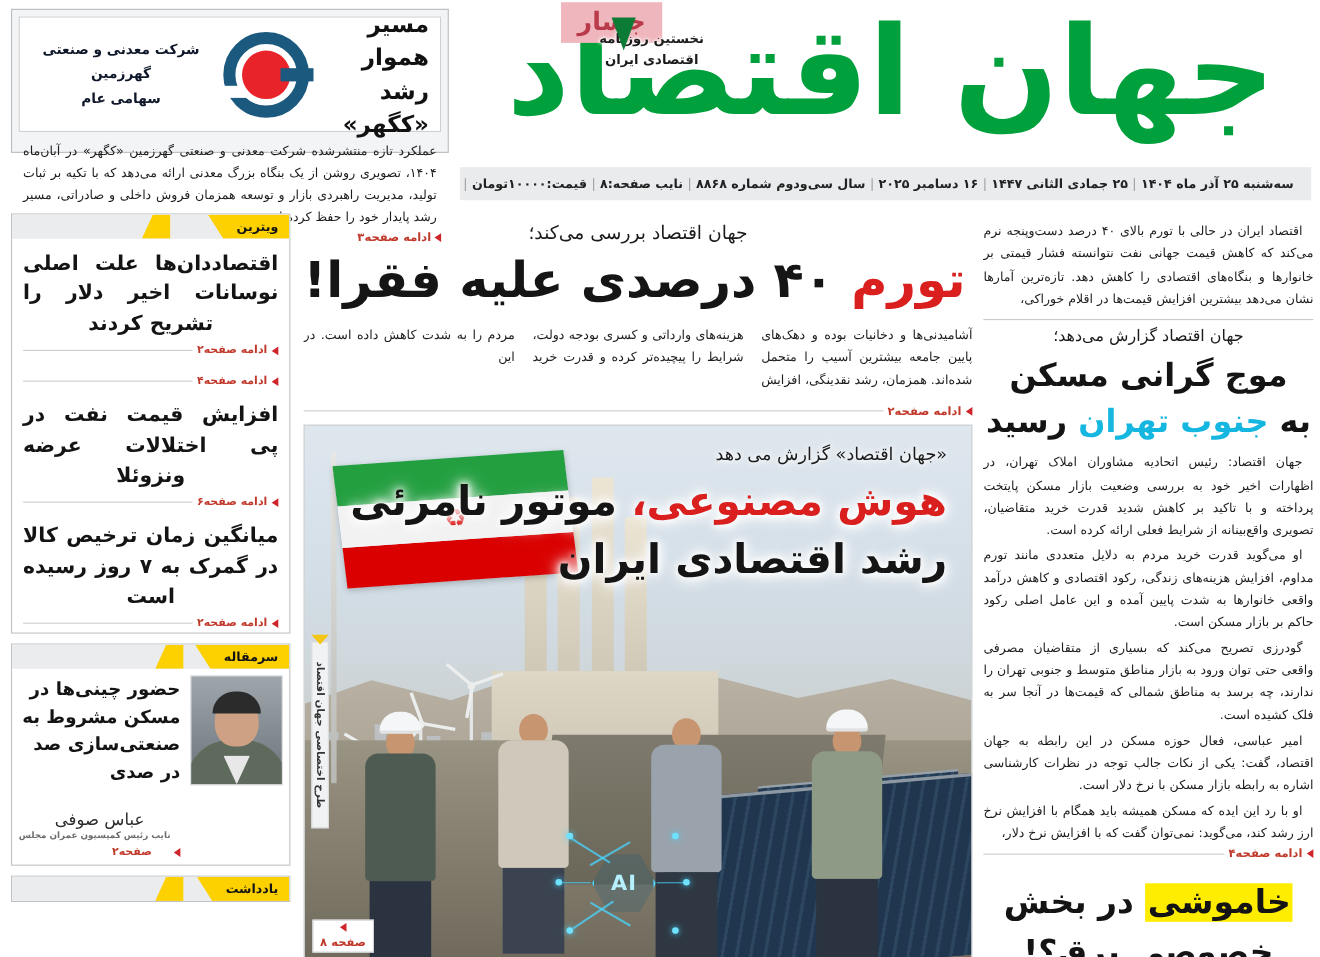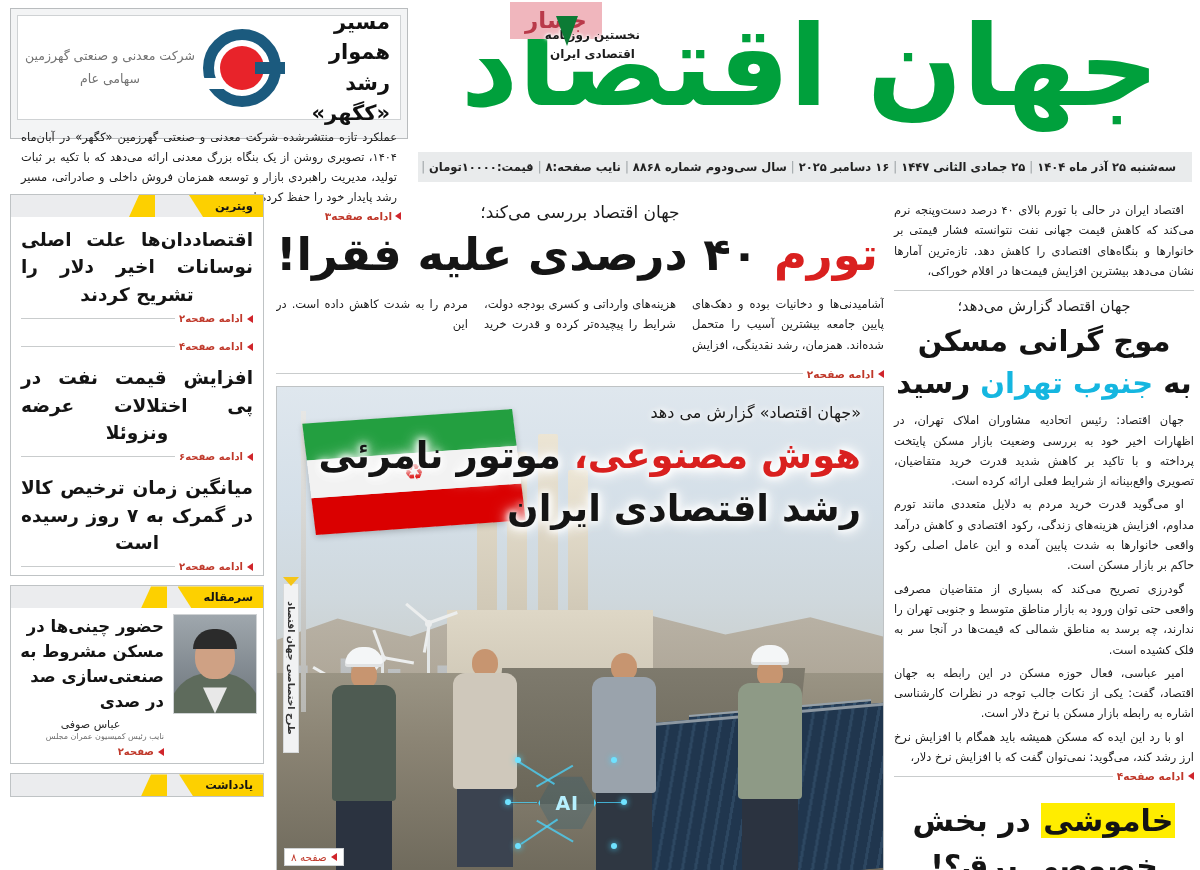--- a/index.html
+++ b/index.html
@@ -112,21 +112,21 @@
     font-size: 21px; font-weight: bold; color: #111;
     line-height: 1.45; text-align: right;
     padding-right: 10px;
   }
   .ad-logo-wrap {
     flex: 0 0 92px;
     display: flex; align-items: center; justify-content: center;
   }
   .ad-company {
     flex: 1; text-align: center;
-    font-size: 12.5px; font-weight: normal; color: #737373;
+    font-size: 12.5px; font-weight: bold; color: #0f172a;
     line-height: 1.8; padding-left: 6px;
   }
   .kgohar-logo { width: 78px; height: 78px; position: relative; }
   .kg-ring {
     position: absolute; inset: 0;
     border: 11px solid #1b5a7e; border-radius: 50%;
   }
   .kg-dot {
     position: absolute; top: 17px; left: 17px;
     width: 44px; height: 44px; border-radius: 50%;
@@ -339,22 +339,22 @@
     letter-spacing: -.5px;
     text-shadow: 0 0 6px #fff, 0 0 10px #fff, 0 1px 14px #fff, 0 0 18px #fff;
   }
   .photo-head .l1 { color: #151515; }
   .photo-head .l1 .red { color: #d9201f; }
   .photo-head .l2 { color: #151515; }
   .photo-badge {
     position: absolute; bottom: 7px; left: 7px;
     background: #fff; border: 1px solid #cfd2d4;
     padding: 2px 6px; z-index: 22;
-    font-size: 10.5px; font-weight: normal; color: #c0392b;
-    display: flex; align-items: center; gap: 4px;
+    font-size: 10.5px; font-weight: bold; color: #c0392b;
+    display: flex; align-items: center; gap: 4px; flex-direction: column;
   }
   .vert-label {
     position: absolute; top: 196px; left: 6px;
     width: 16px; height: 170px;
     background: #f1f2f3; border: 1px solid #d6d9da;
     z-index: 9;
   }
   .vert-label span {
     position: absolute; top: 50%; left: 50%;
     transform: translate(-50%,-50%) rotate(90deg);
@@ -428,28 +428,28 @@
     font-size: 10px; font-weight: bold; color: #c0392b;
   }
   .op-row { display: flex; flex-direction: row; padding: 0; }
   .op-text { flex: 1; padding: 0 9px 6px 6px; }
   .op-title {
     font-size: 16.5px; font-weight: bold; line-height: 1.5;
     color: #141414; text-align: right; margin-top: 7px;
     letter-spacing: -.3px;
   }
   .op-author {
-    margin-top: 4px; text-align: center;
-    font-size: 11px; color: #2a2a2a;
+    margin-top: 22px; text-align: center;
+    font-size: 15px; color: #2a2a2a;
   }
   .op-role {
-    text-align: right; font-size: 8px; color: #6d6d6d; margin-top: 1px;
+    text-align: left; font-size: 8px; color: #6d6d6d; margin-top: 1px; font-weight: bold;
   }
   .op-page {
-    margin-top: 5px; display: flex; align-items: center; gap: 4px;
+    margin-top: 5px; display: flex; align-items: center; gap: 20px;
     font-size: 10px; font-weight: bold; color: #c0392b;
   }
   .op-photo {
     flex: 0 0 84px; width: 84px; height: 100px;
     margin: 6px 6px 6px 0;
     border: 1px solid #cfd2d4; overflow: hidden; position: relative;
     background: linear-gradient(#8f9aa5, #5e6974);
   }
   .pf-bg { position: absolute; inset: 0; }
   .pf-head {

